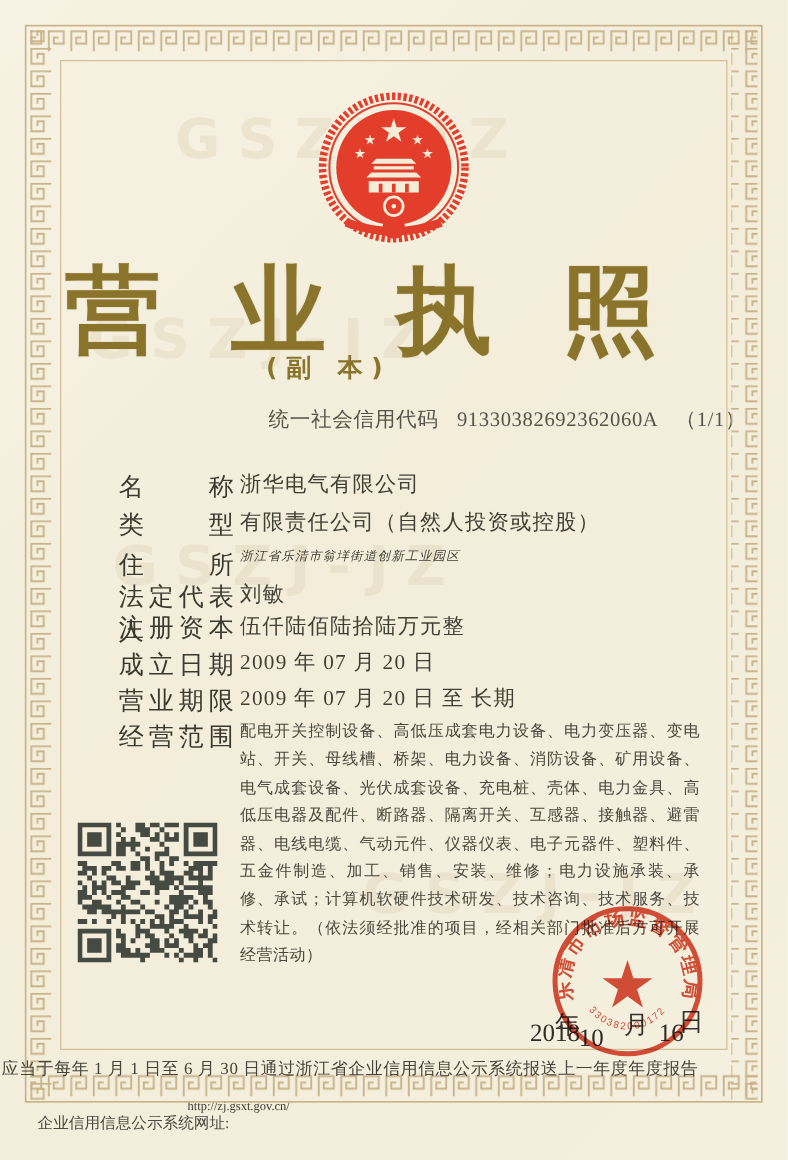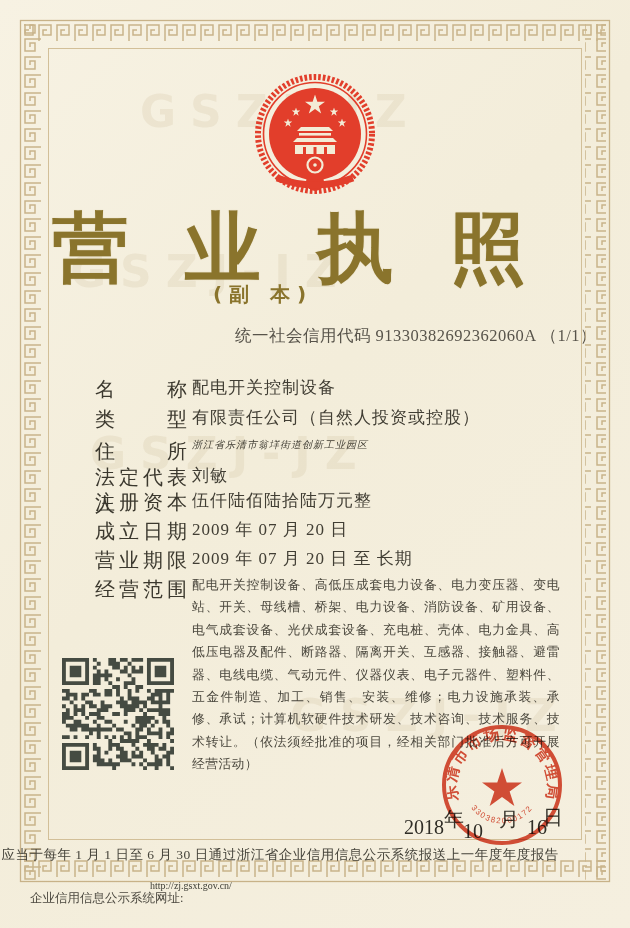--- a/index.html
+++ b/index.html
@@ -16,21 +16,21 @@
   
   .title{left:0;top:198px;width:578px;text-align:center;
     font-family:"DejaVu Sans","Liberation Sans",sans-serif;font-weight:900;
     font-size:76px;letter-spacing:15px;padding-left:15px;box-sizing:border-box;
     color:#8a742c;text-shadow:0 0 1px rgba(138,116,44,.4);}
   .subtitle{left:0;top:281px;width:526px;text-align:center;font-weight:700;
     font-family:"DejaVu Sans","Liberation Sans",sans-serif;
     font-size:20px;letter-spacing:7px;color:#8a742c;}
   .cc-line{left:0;top:325px;width:597px;text-align:right;font-size:16.5px;
     color:#57534a;letter-spacing:.5px;white-space:nowrap;}
-  .cc-line span{}
+  .cc-line span{margin-left:10px;}
 
   
   .f-label{position:absolute;left:95px;width:92px;text-align:justify;
     text-align-last:justify;font-size:20px;color:#3b382e;}
   .f-value{position:absolute;left:192px;font-size:17px;color:#413e34;
     letter-spacing:1px;white-space:nowrap;}
   .v-addr{font-size:10px;font-style:italic;}
   .v-scope{top:574px;width:368px;font-size:12.8px;line-height:22.4px;
     letter-spacing:.4px;text-align:justify;white-space:normal;color:#4a473d;}
   .r0{top:376px}.r1{top:406px}.r2{top:438px}.r3{top:464px}
@@ -114,21 +114,21 @@
   <div class="abs subtitle">(副 本)</div>
 
   <div class="abs cc-line">
     <span>统一社会信用代码</span>
     <span>91330382692362060A</span>
     <span>（1/1）</span>
   </div>
 
   <div>
     <span class="f-label r0">名称</span>
-    <span class="f-value r0">配电开关控制设备</span>
+    <span class="f-value r0">浙华电气有限公司</span>
   </div>
   <div>
     <span class="f-label r1">类型</span>
     <span class="f-value r1">有限责任公司（自然人投资或控股）</span>
   </div>
   <div>
     <span class="f-label r2">住所</span>
     <span class="f-value v-addr r2">浙江省乐清市翁垟街道创新工业园区</span>
   </div>
   <div>
@@ -163,21 +163,21 @@
     <path id="sealTop" d="M 26.8,85.7 A 46,46 0 1 1 113.2,85.7" fill="none"></path>
     <text font-size="15.5" fill="#d7452e" letter-spacing="2" font-family="Liberation Sans, sans-serif" font-weight="700">
       <textPath href="#sealTop" startOffset="50%" text-anchor="middle">乐清市市场监督管理局</textPath>
     </text>
     <path id="sealBot" d="M 40.5,94.7 A 38.5,38.5 0 0 0 99.5,94.7" fill="none"></path>
     <text font-size="8" fill="#d7452e" letter-spacing="1.5" font-family="Liberation Sans, sans-serif">
       <textPath href="#sealBot" startOffset="50%" text-anchor="middle">330382000172</textPath>
     </text>
   </svg>
 
-  <span class="d-num" style="left:404px;top:816px;">2018</span>
+  <span class="d-num" style="left:424px;top:816px;">2018</span>
   <span class="d-lab" style="left:444px;top:806px;">年</span>
   <span class="d-num" style="left:463px;top:820px;">10</span>
   <span class="d-lab" style="left:499px;top:806px;">月</span>
   <span class="d-num" style="left:527px;top:816px;">16</span>
   <span class="d-lab" style="left:543px;top:804px;">日</span>
 
   <div class="abs annual" style="z-index:2">应当于每年 1 月 1 日至 6 月 30 日通过浙江省企业信用信息公示系统报送上一年度年度报告</div>
 
   <div class="foot" style="left:30px;top:890px;">企业信用信息公示系统网址:</div>
   <div class="foot foot-url" style="left:150px;top:880px;">http://zj.gsxt.gov.cn/</div>

